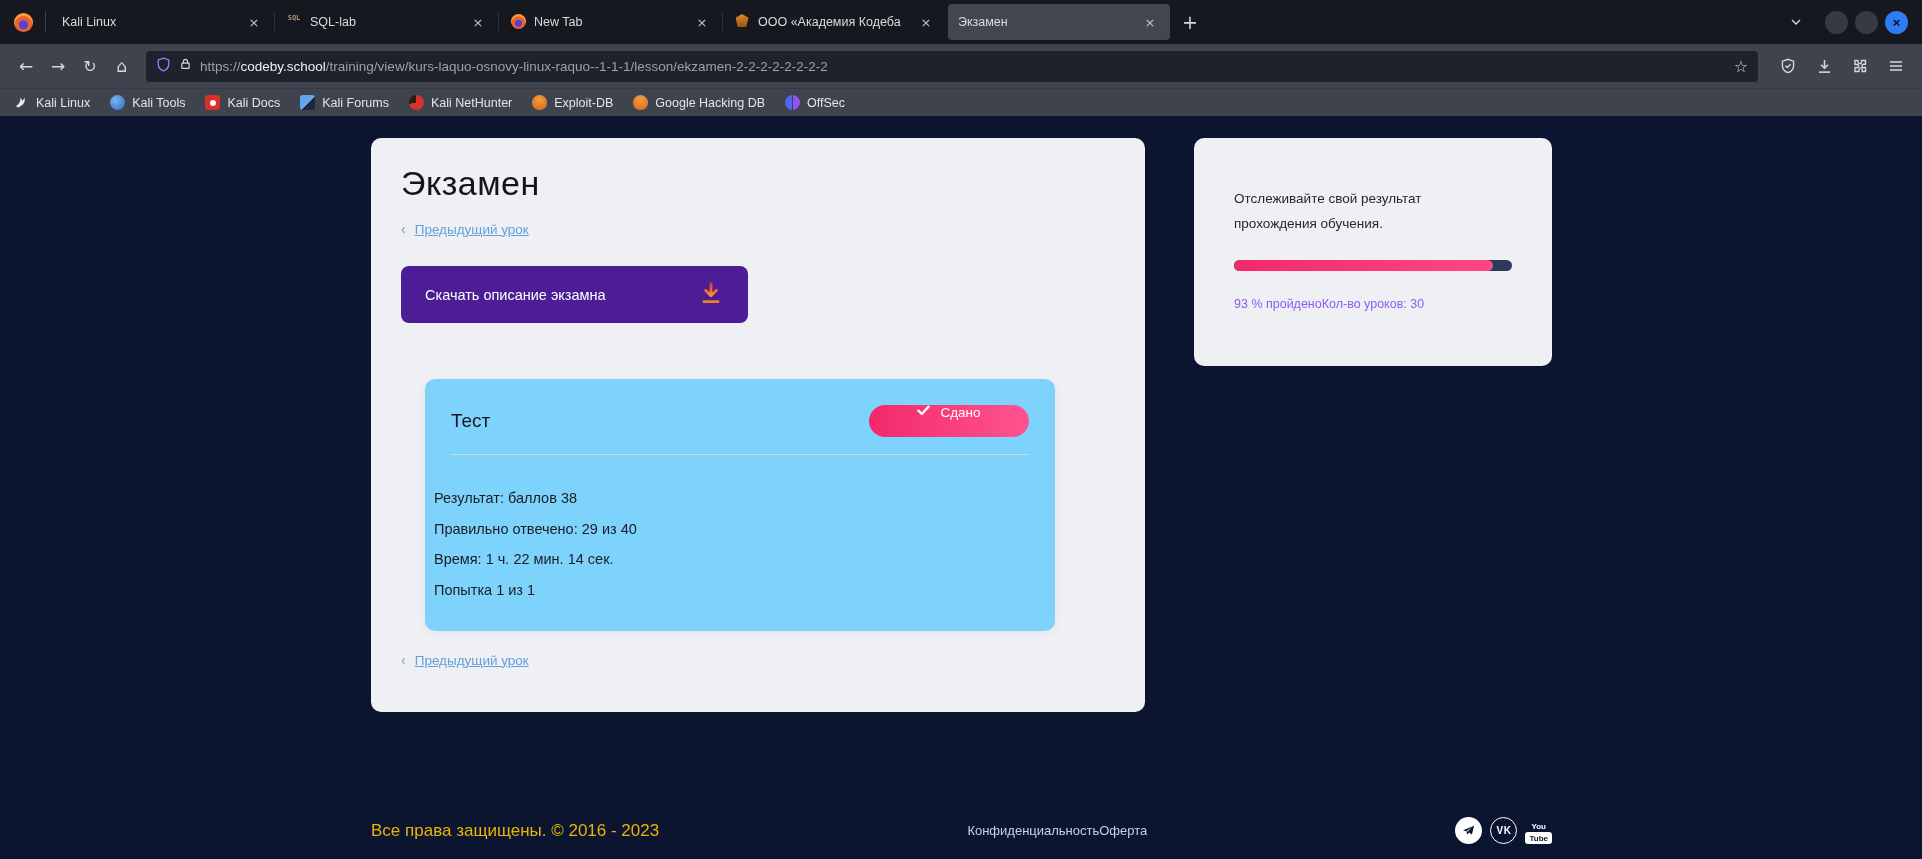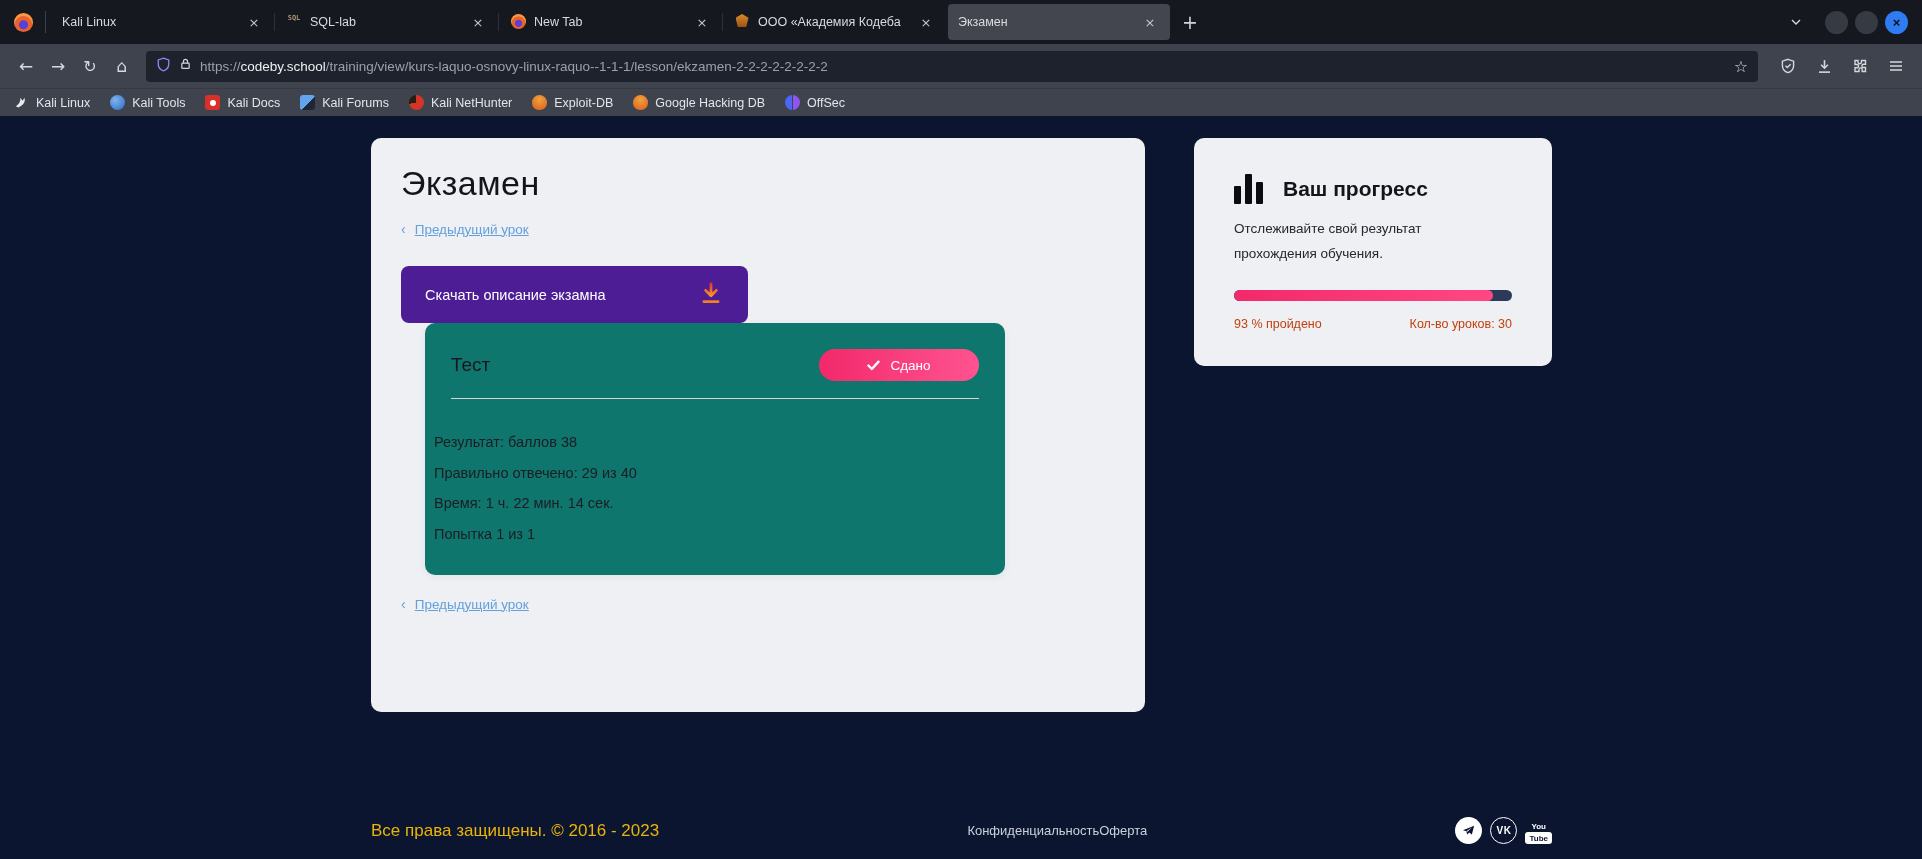--- a/index.html
+++ b/index.html
@@ -54,39 +54,39 @@
   .i-offsec { border-radius:50%; background:linear-gradient(90deg,#4e66f5 0 46%, transparent 46% 54%, #8e55f0 54%); }
 
   
   .content { position:absolute; top:116px; left:0; right:0; bottom:0; background:#0b1530; }
   .main-card { position:absolute; left:371px; top:22px; width:774px; height:574px; background:#eef0f4; border-radius:10px; padding:26px 30px 0; }
   .page-h1 { font-size:34px; font-weight:400; color:#14151c; letter-spacing:.5px; }
   .prev-link { margin-top:18px; display:inline-flex; align-items:center; gap:9px; font-size:13.5px; }
   .prev-link .chev { color:#64a0dd; font-size:14px; }
   .prev-link .ltxt { color:#64a0dd; text-decoration:underline; cursor:pointer; }
   .dl-btn { margin-top:28px; width:347px; height:57px; background:#4c1d95; border:none; border-radius:8px; display:flex; align-items:center; justify-content:space-between; padding:0 24px; color:#fff; font-size:14.5px; font-family:inherit; cursor:pointer; }
-  .test-card { margin-left:24px; width:580px; height:252px; background:#0f766e; border-radius:10px; box-shadow:0 2px 8px rgba(20,30,60,.06); }
+  .test-card { margin-top:56px; margin-left:24px; width:630px; height:252px; background:#7dd3fc; border-radius:10px; box-shadow:0 2px 8px rgba(20,30,60,.06); }
   .test-head { display:flex; align-items:center; justify-content:space-between; padding:26px 26px 0; }
   .test-title { font-size:19px; color:#17181f; }
-  .badge { width:160px; height:32px; border-radius:17px; background:linear-gradient(90deg,#f2296b,#ff5390); color:#fff; font-size:13.5px; display:flex; align-items:center; justify-content:center; gap:10px; }
+  .badge { width:160px; height:32px; border-radius:17px; background:linear-gradient(90deg,#f2296b,#ff5390); color:#fff; font-size:13.5px; display:flex; align-items:flex-start; justify-content:center; gap:10px; }
   .test-divider { height:1px; background:#d4d6dc; margin:17px 26px 0; }
   .test-lines { padding:36px 9px 0; }
   .test-line { font-size:14.5px; color:#1b1c24; margin-bottom:16px; line-height:1; }
   .test-line + .test-line { margin-top:14px; }
 
   .progress-card { position:absolute; left:1194px; top:22px; width:358px; height:228px; background:#eef0f4; border-radius:10px; padding:36px 40px 0; }
   .pc-head { display:flex; align-items:center; gap:20px; }
   .chart-ic { display:flex; align-items:flex-end; gap:4px; height:30px; }
   .chart-ic span { width:7px; background:#0b0c12; border-radius:1px; }
   .cb1 { height:18px; } .cb2 { height:30px; } .cb3 { height:22px; }
   .pc-title { font-size:21px; font-weight:700; color:#14151c; }
   .pc-desc { margin-top:12px; font-size:13.5px; line-height:25px; color:#26272f; max-width:230px; }
   .pbar { margin-top:24px; height:11px; background:#2c3a59; border-radius:6px; overflow:hidden; }
   .pbar-fill { height:100%; background:linear-gradient(90deg,#f2296b,#ff4784); border-radius:6px; }
-  .pc-labels { margin-top:16px; display:flex; justify-content:space-between; font-size:12.5px; color:#c2410c; }
+  .pc-labels { margin-top:26px; display:flex; justify-content:flex-start; font-size:12.5px; color:#8b5cf6; }
 
   
   .footer { position:absolute; left:371px; width:1181px; top:698px; display:flex; align-items:center; justify-content:space-between; }
   .copyright { font-size:17px; color:#eab308; }
   .flinks { display:flex; }
   .flink { font-size:13px; color:#ccd0dd; cursor:pointer; }
   .social { display:flex; gap:8px; align-items:center; }
   .soc { width:27px; height:27px; border-radius:50%; display:flex; align-items:center; justify-content:center; }
   .soc-tg { background:#fff; }
   .soc-vk { border:1.5px solid #fff; color:#fff; font-size:10px; font-weight:700; letter-spacing:.5px; }
@@ -280,28 +280,20 @@
         </div>
       </div>
 
       <div class="prev-link" style="margin-top:21px;">
         <span class="chev">‹</span>
         <span class="ltxt">Предыдущий урок</span>
       </div>
     </div>
 
     <div class="progress-card">
-      <div class="pc-head">
-        <span class="chart-ic">
-            <span class="cb1"></span>
-            <span class="cb2"></span>
-            <span class="cb3"></span>
-          </span>
-        <span class="pc-title">Ваш прогресс</span>
-      </div>
       <div class="pc-desc">Отслеживайте свой результат прохождения обучения.</div>
       <div class="pbar">
         <div class="pbar-fill" style="width: 93%;"></div>
       </div>
       <div class="pc-labels">
         <span>93 % пройдено</span>
         <span>Кол-во уроков: 30</span>
       </div>
     </div>
 

